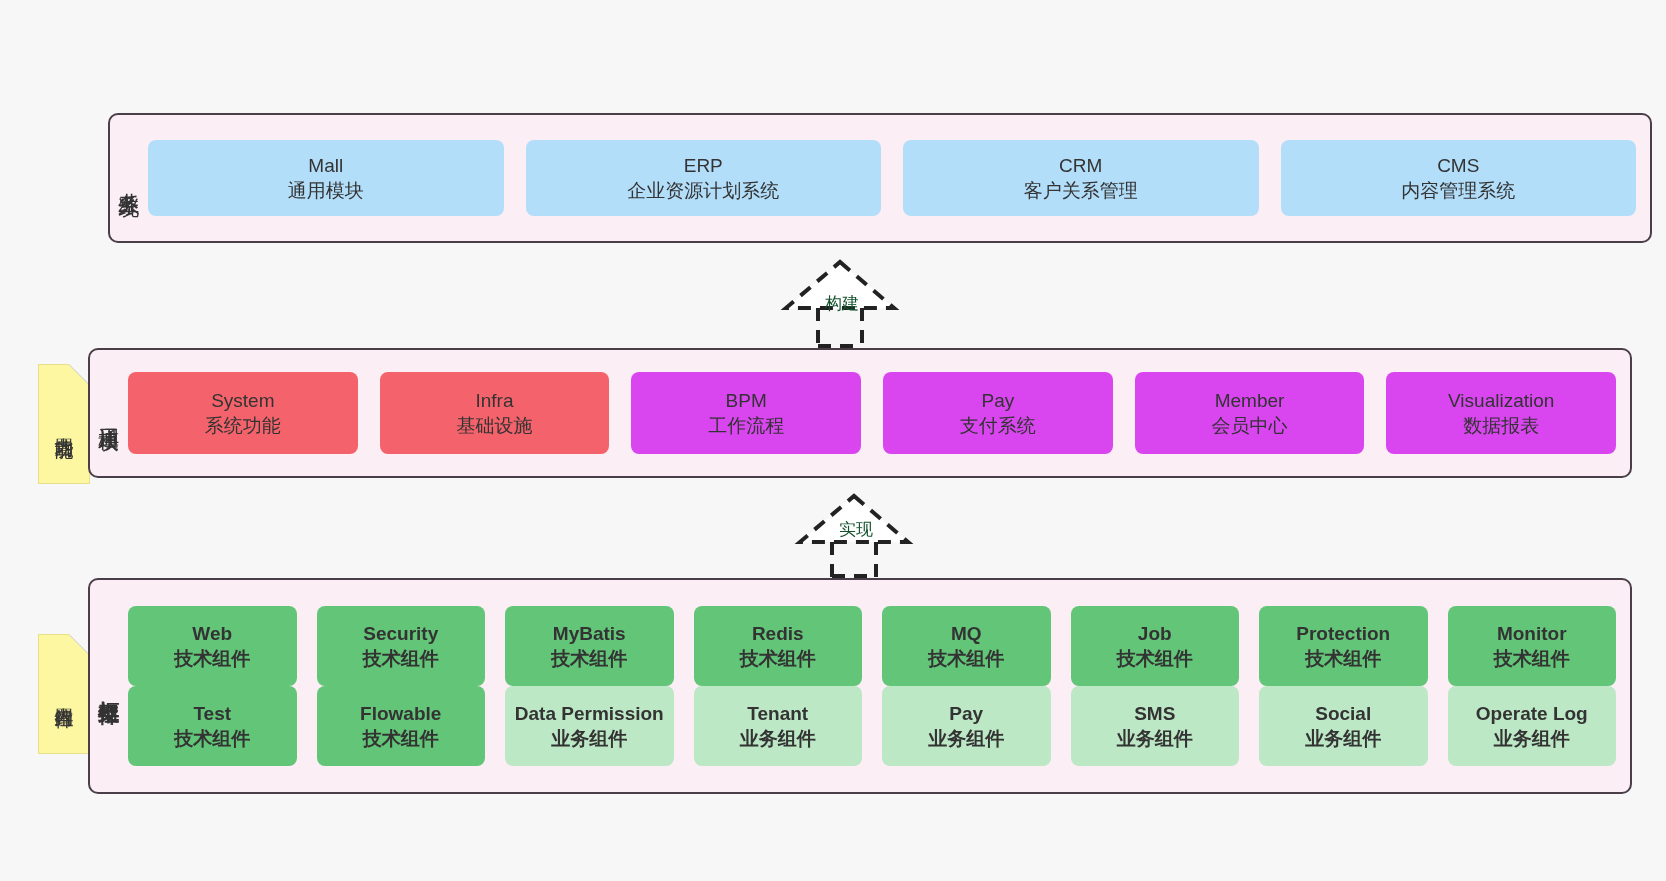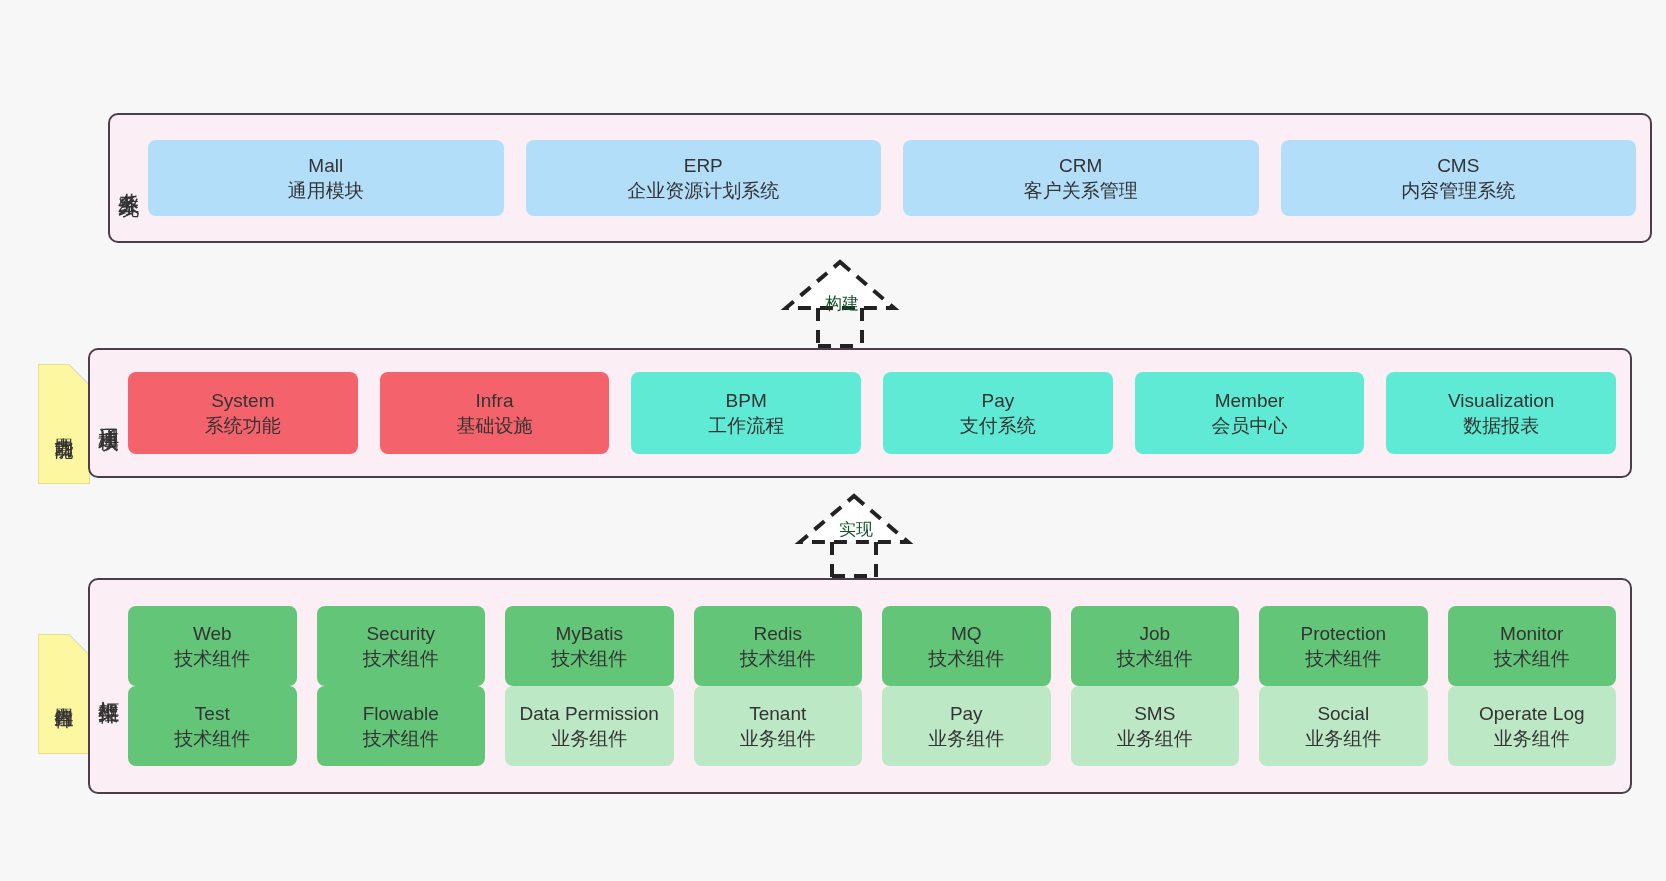--- a/index.html
+++ b/index.html
@@ -81,34 +81,34 @@
     color: #333333;
     line-height: 1.32;
     box-sizing: border-box;
     padding: 4px 6px;
   }
   .card .t1 { font-size: 19px; }
   .card .t2 { font-size: 19px; }
 
   .c-blue        { background: #b3defa; }
   .c-red         { background: #f4636b; }
-  .c-pink        { background: #5eead4; }
+  .c-pink        { background: #d946ef; }
   .c-green       { background: #62c578; }
   .c-greenlight  { background: #bde8c6; }
 
   
   #layer-business { left: 76px; top: 113px; width: 1544px; height: 130px; margin-left: 32px; }
   #layer-business .card { height: 76px; }
 
   
   #layer-common   { left: 88px; top: 348px; width: 1544px; height: 130px; }
   #layer-common .card { height: 82px; }
 
   
-  #layer-framework{ left: 88px; top: 578px; width: 1544px; height: 216px; }
+  #layer-framework{ left: 88px; top: 578px; width: 1544px; height: 216px; font-weight: bold; }
   #layer-framework .card { height: 80px; }
   #layer-framework .row { gap: 20px; }
 
   
   .note {
     position: absolute;
     background: #fcf7a0;
     border: 1px solid #e8e08a;
     box-sizing: border-box;
     display: flex;

